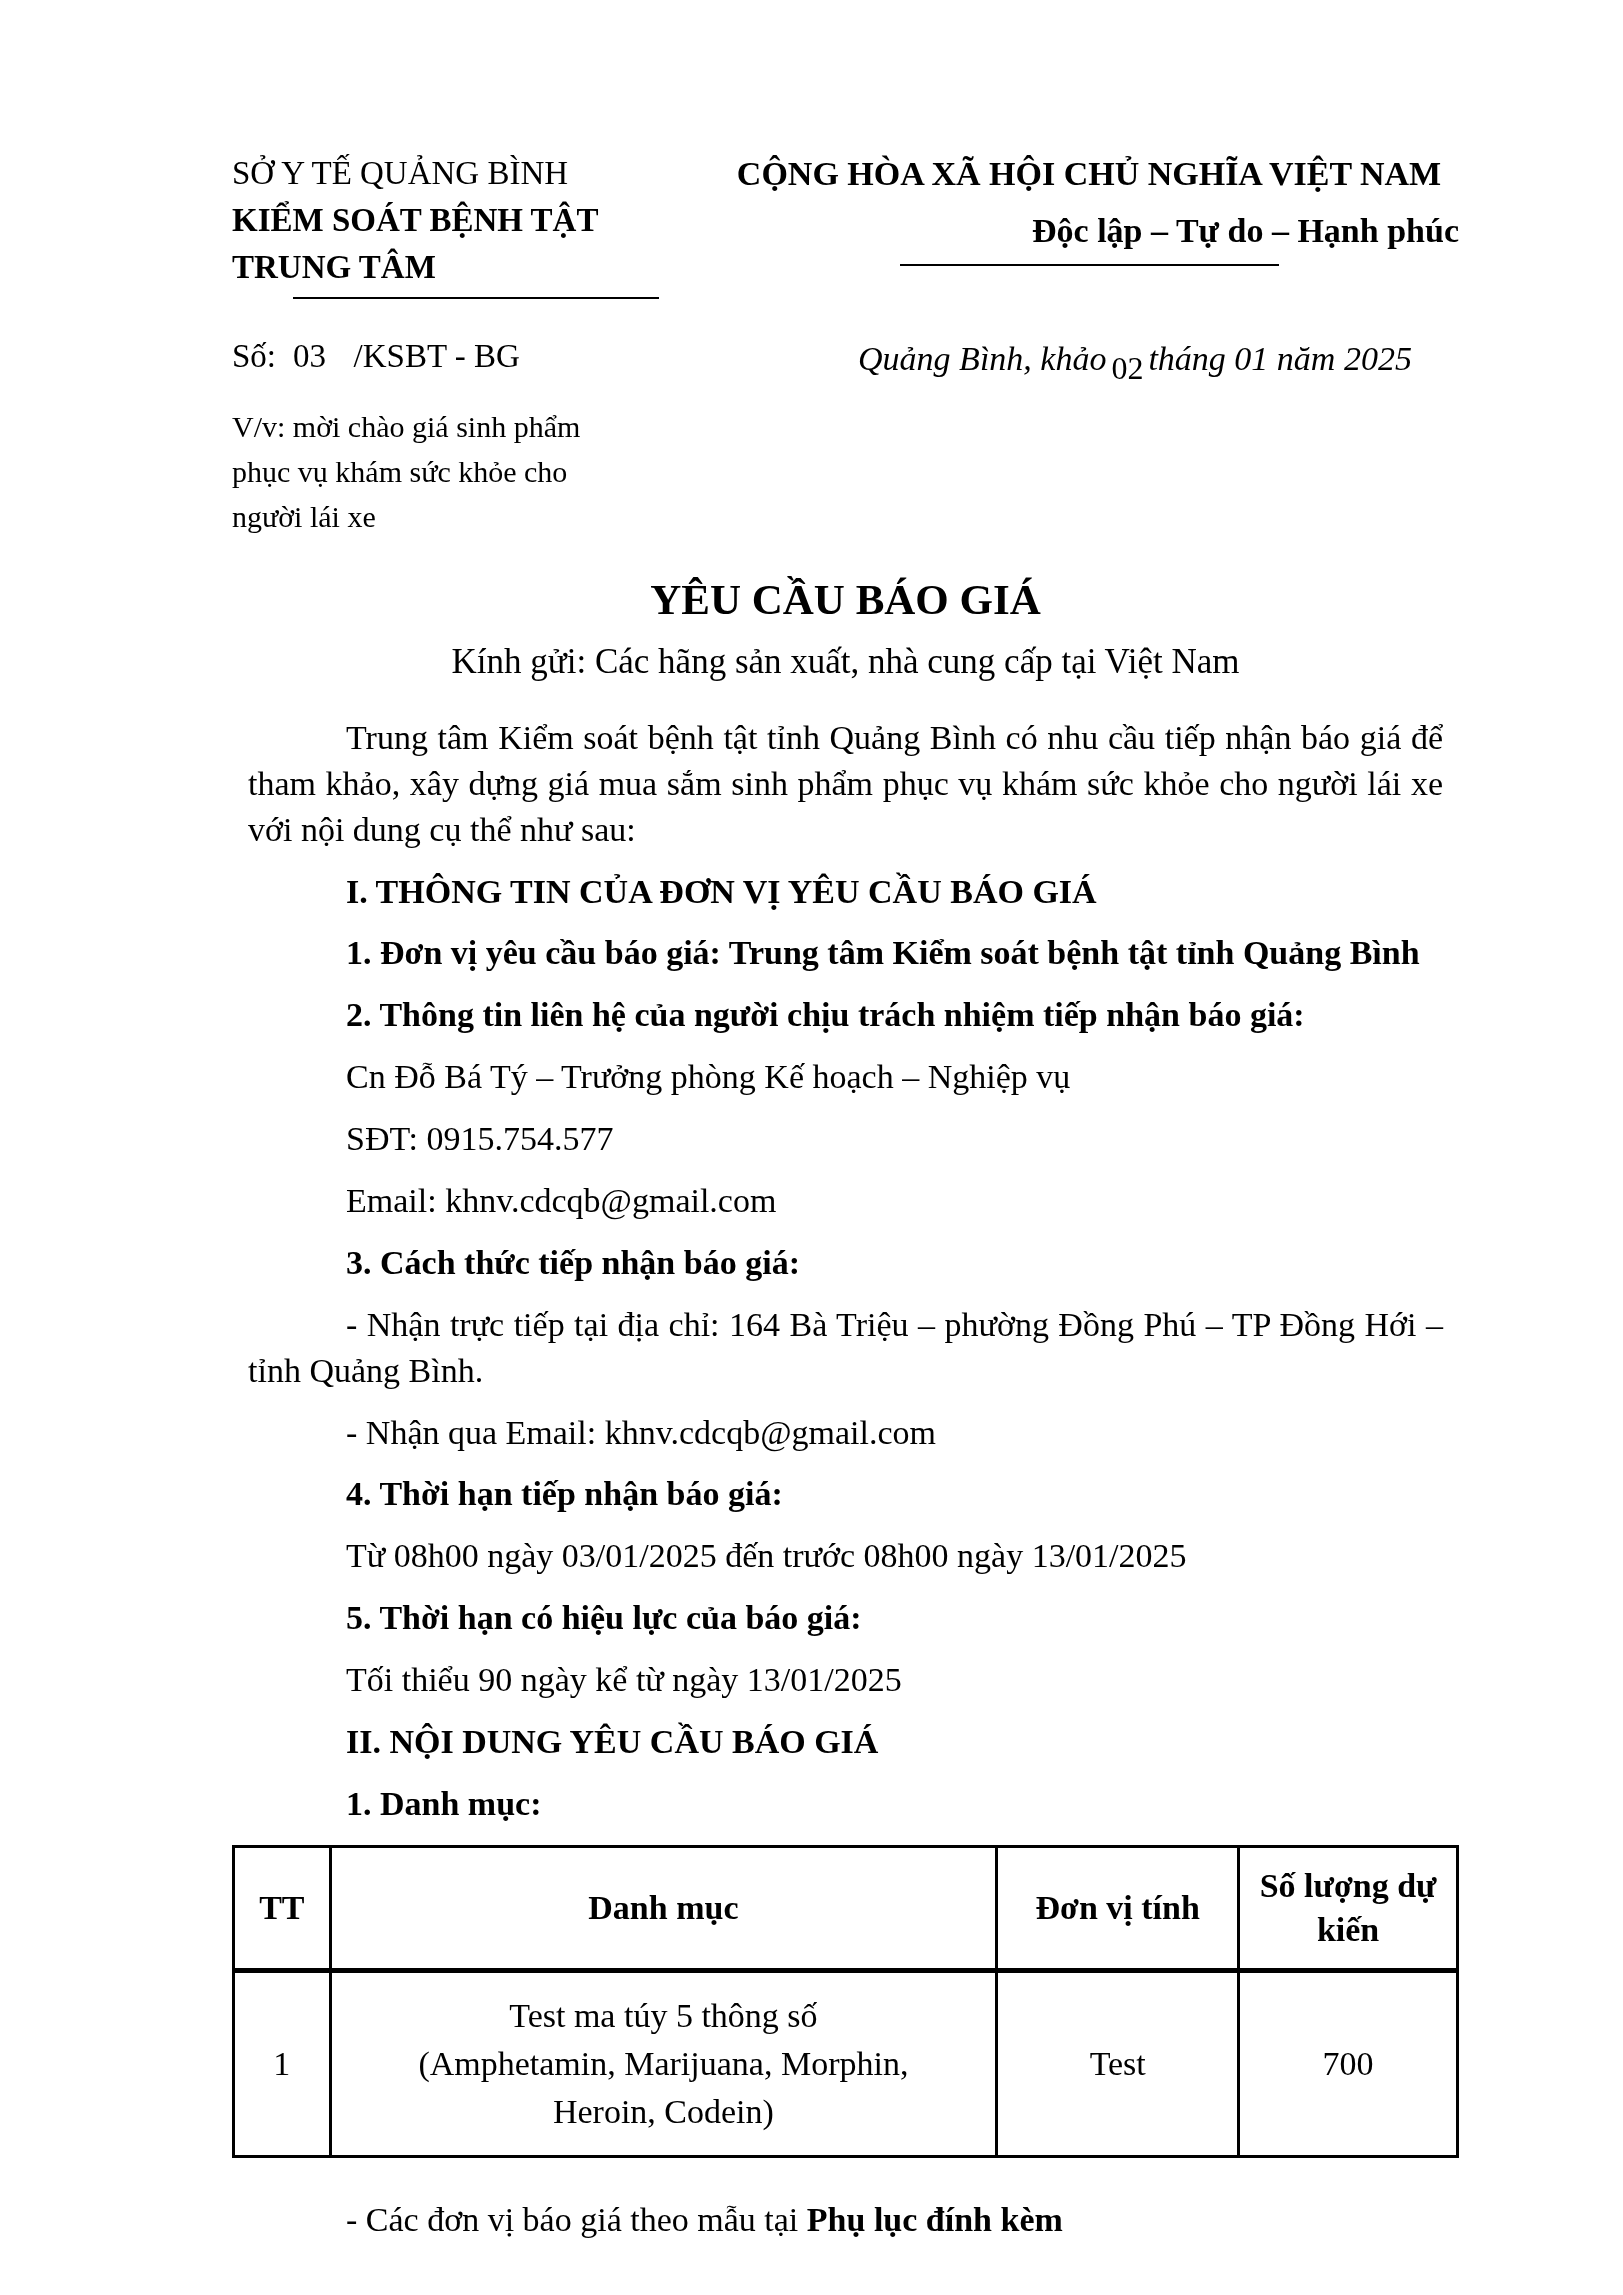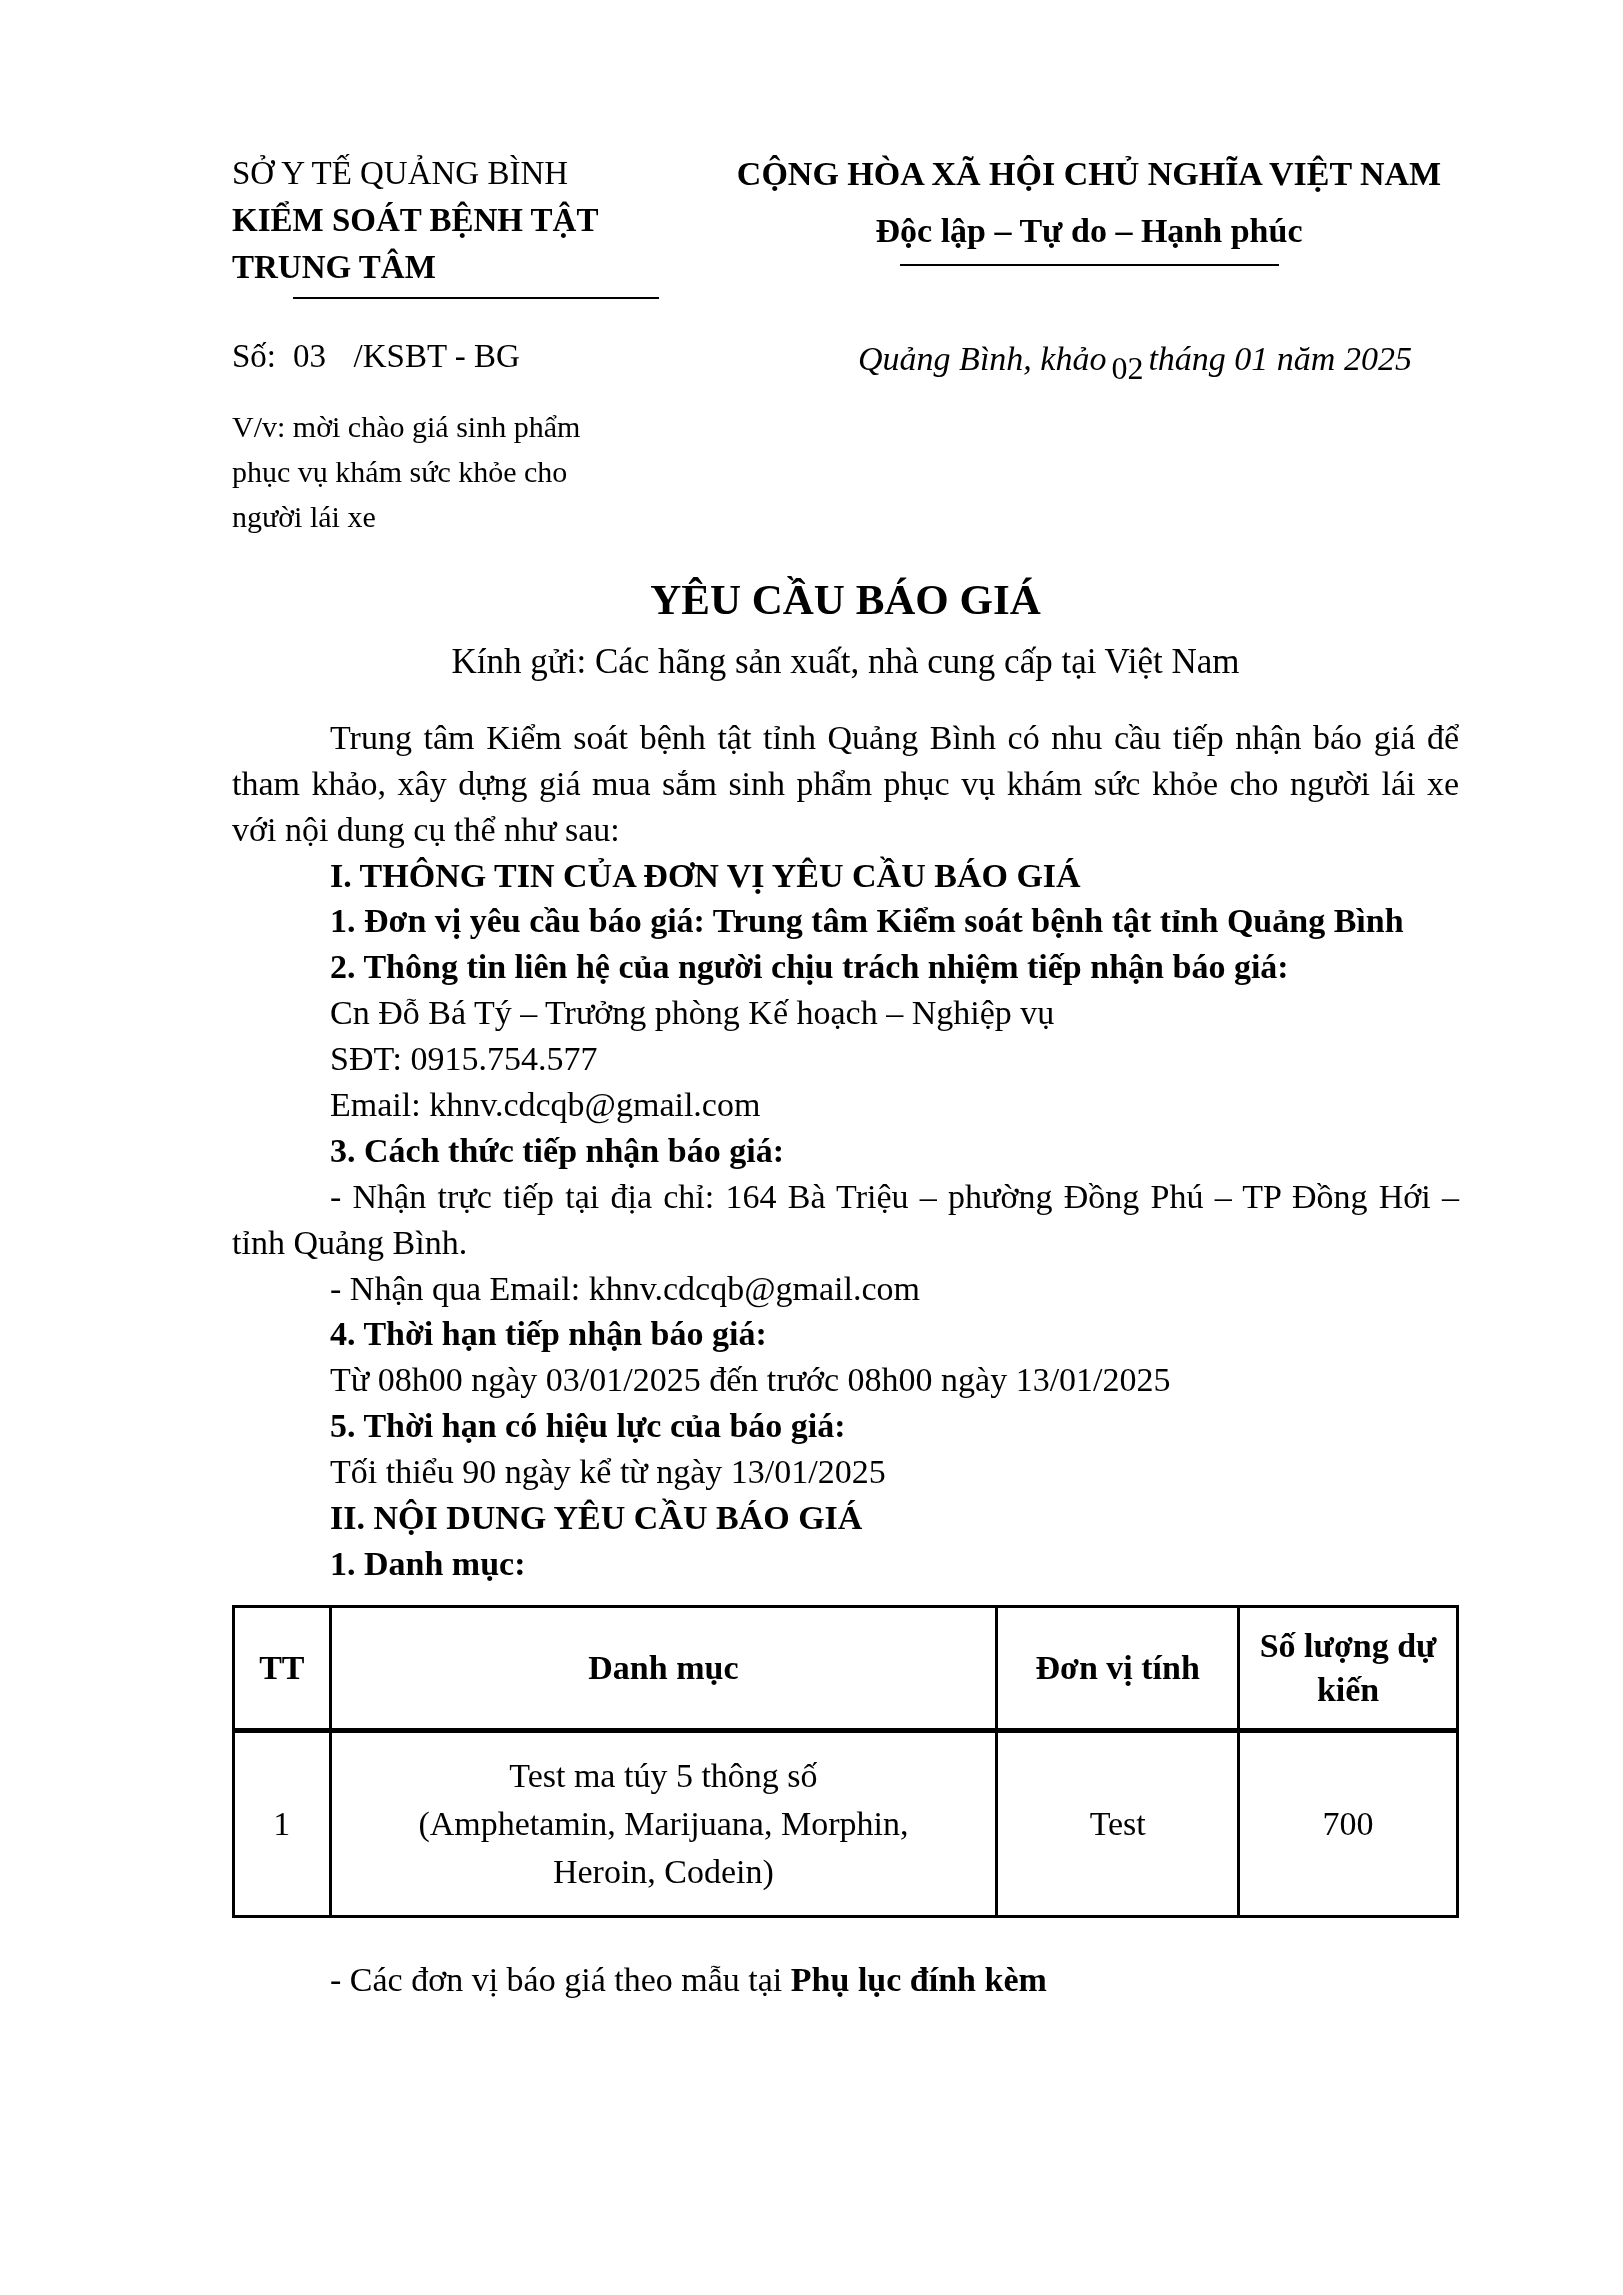--- a/index.html
+++ b/index.html
@@ -35,21 +35,21 @@
   .org-line { font-size: 33px; font-weight: bold; }
   .org-underline {
     width: 366px;
     border-bottom: 2.6px solid #000;
     margin: 6.5px auto 34px auto;
   }
   .doc-number { font-size: 33px; margin-bottom: 23.6px; white-space: nowrap; }
   .doc-number .num-val { margin: 0 27.5px 0 17px; }
   .subject { font-size: 30px; line-height: 1.5; }
   .republic-line { font-size: 34px; font-weight: bold; white-space: nowrap; }
-  .motto-line { font-size: 34px; font-weight: bold; margin-top: 9.2px; white-space: nowrap; }
+  .motto-line { font-size: 34px; font-weight: bold; margin-top: 9.2px; white-space: nowrap; text-align: right; }
   .motto-underline {
     width: 379px;
     border-bottom: 2.6px solid #000;
     margin: 7.9px auto 0 auto;
   }
   .place-date {
     margin-top: 69px;
     padding-left: 92px;
     font-style: italic;
     font-size: 34px;
@@ -70,21 +70,21 @@
     margin-top: 36px;
     margin-bottom: 18.3px;
   }
   .recipient {
     text-align: center;
     font-size: 35px;
     margin-bottom: 33px;
   }
   
   .para {
-    margin: 0;
+    margin: 16px;
     font-size: 34px;
     line-height: 1.35;
   }
   .indent { text-indent: 98px; }
   .justify { text-align: justify; }
   
   table.quote-table {
     border-collapse: collapse;
     width: 100%;
     margin-top: 18.3px;

